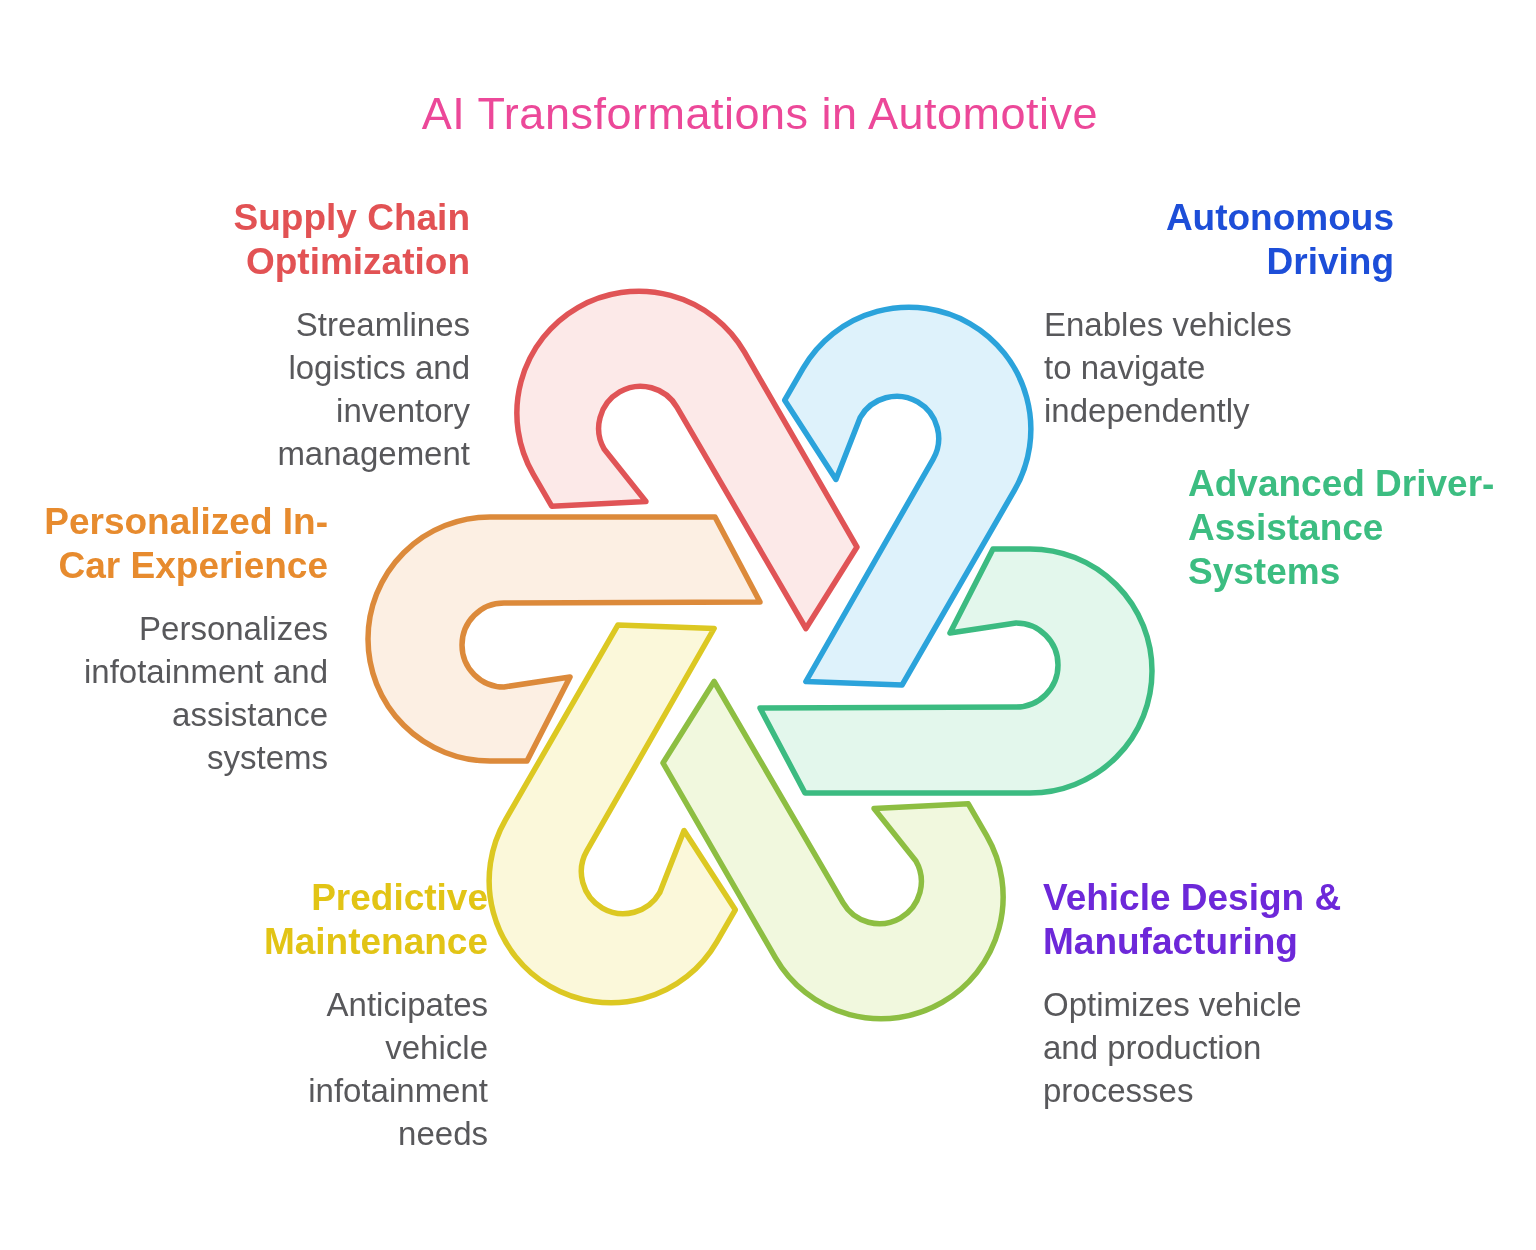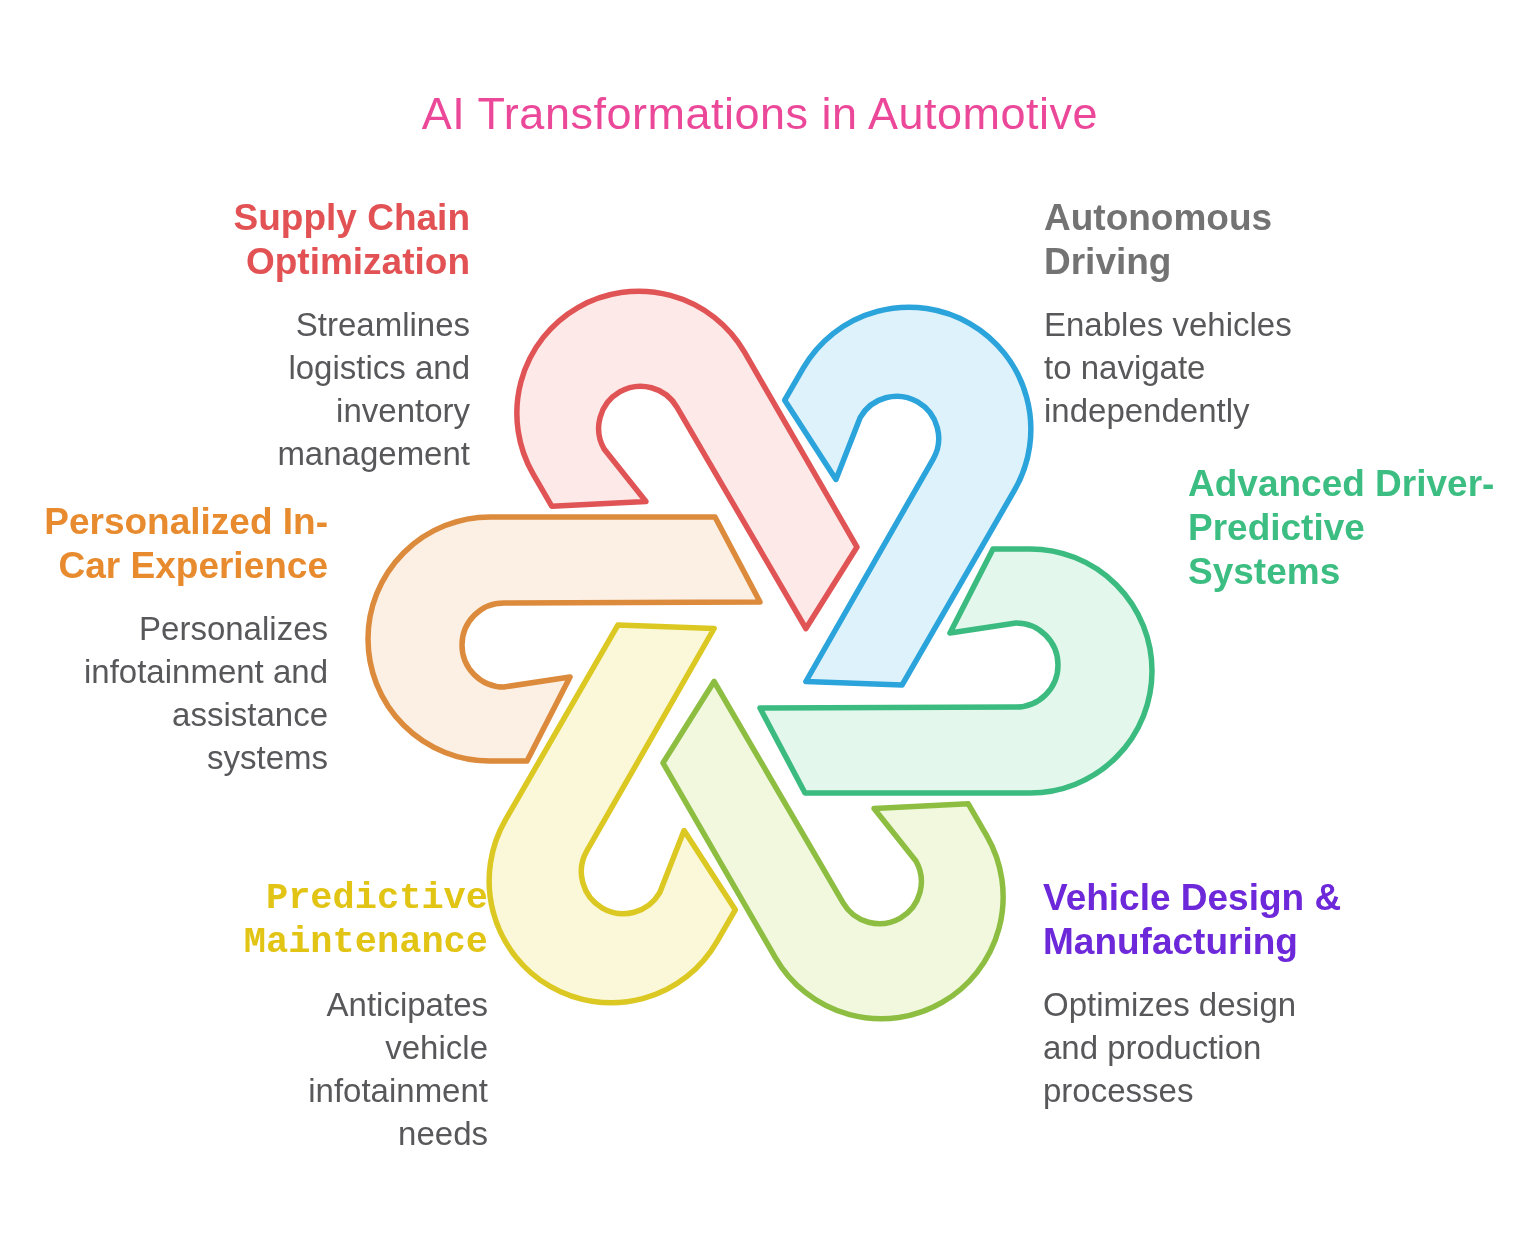--- a/index.html
+++ b/index.html
@@ -66,43 +66,43 @@
   <div class="label-block align-right" id="supply-chain-block">
     <div class="heading" style="color: rgb(226, 82, 84);">Supply Chain
 Optimization</div>
     <div class="desc">Streamlines
 logistics and
 inventory
 management</div>
   </div>
 
   <div class="label-block align-left" id="autonomous-block">
-    <div class="heading" style="color: #737373;">Autonomous
+    <div class="heading" style="color: #1d4ed8; text-align: right;">Autonomous
 Driving</div>
     <div class="desc">Enables vehicles
 to navigate
 independently</div>
   </div>
 
   <div class="label-block align-left" id="adas-block">
     <div class="heading" style="color: rgb(60, 189, 129);">Advanced Driver-
-Predictive
+Assistance
 Systems</div>
   </div>
 
   <div class="label-block align-left" id="vehicle-design-block">
     <div class="heading" style="color: #6d28d9;">Vehicle Design &amp;
 Manufacturing</div>
-    <div class="desc">Optimizes design
+    <div class="desc">Optimizes vehicle
 and production
 processes</div>
   </div>
 
   <div class="label-block align-right" id="predictive-block">
-    <div class="heading" style="color: rgb(226, 196, 21); font-family: Liberation Mono, monospace;">Predictive
+    <div class="heading" style="color: rgb(226, 196, 21);">Predictive
 Maintenance</div>
     <div class="desc">Anticipates
 vehicle
 infotainment
 needs</div>
   </div>
 
   <div class="label-block align-right" id="personalized-block">
     <div class="heading" style="color: rgb(231, 139, 46);">Personalized In-
 Car Experience</div>

